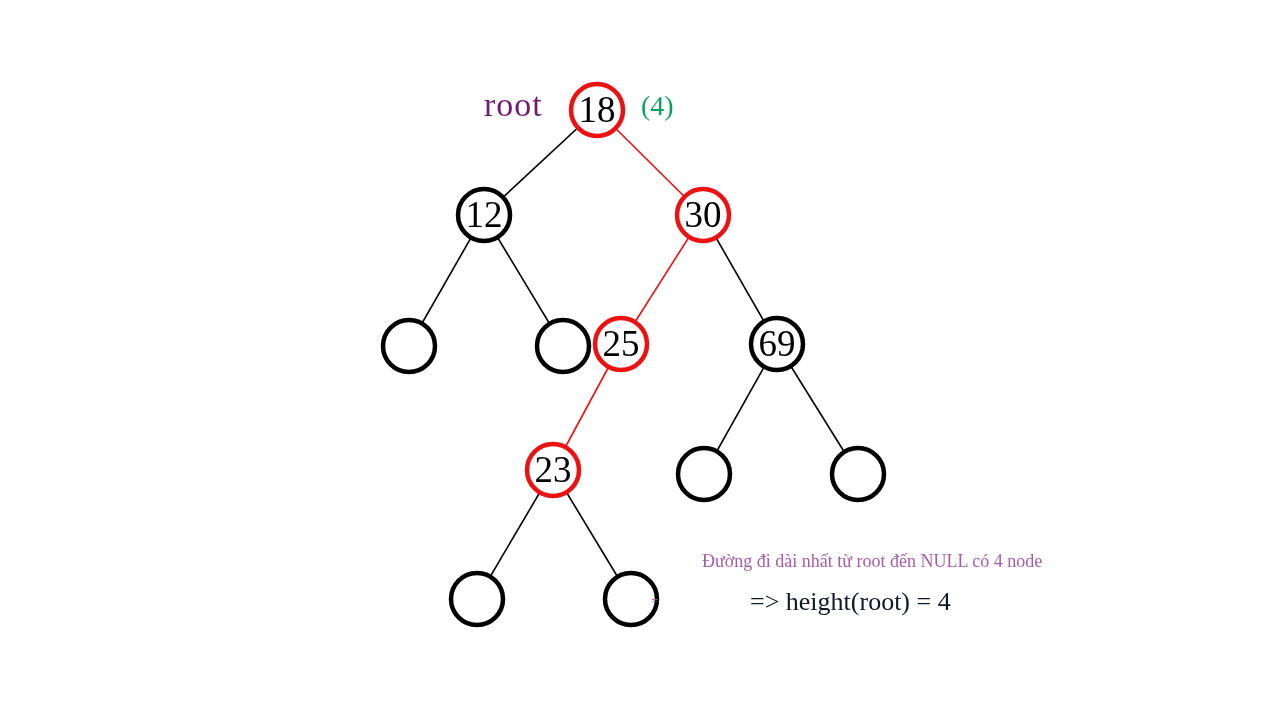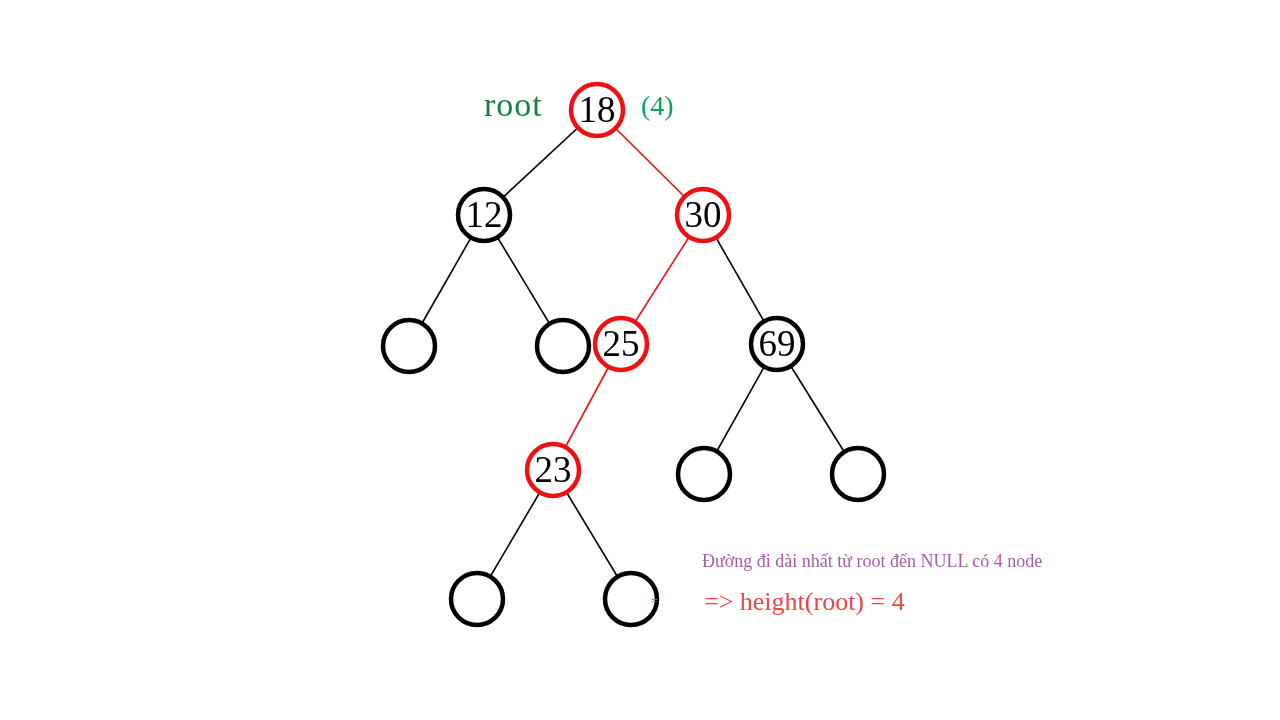--- a/index.html
+++ b/index.html
@@ -87,23 +87,23 @@
       <circle cx="777" cy="344" r="26" fill="#ffffff" stroke="#000000" stroke-width="4.5"></circle>
       <text x="777" y="356" text-anchor="middle" class="node-value">69</text>
       <circle cx="553" cy="470" r="26" fill="#ffffff" stroke="#ed1111" stroke-width="4.5"></circle>
       <text x="553" y="482" text-anchor="middle" class="node-value">23</text>
       <circle cx="704" cy="474" r="26" fill="#ffffff" stroke="#000000" stroke-width="4.5"></circle>
       <circle cx="858" cy="474" r="26" fill="#ffffff" stroke="#000000" stroke-width="4.5"></circle>
       <circle cx="477" cy="599" r="26" fill="#ffffff" stroke="#000000" stroke-width="4.5"></circle>
       <circle cx="631" cy="599" r="26" fill="#ffffff" stroke="#000000" stroke-width="4.5"></circle>
     </svg>
 
-  <div class="float-label root-label" style="color: #15803d;">root</div>
+  <div class="float-label root-label" style="color: #701a75;">root</div>
 
   <div class="float-label height-annotation" style="color: rgb(11, 164, 94);">(4)</div>
 
   <div class="float-label caption-line1" style="color: rgb(168, 91, 171);">Đường đi dài nhất từ root đến NULL có 4 node</div>
 
-  <div class="float-label caption-line2" style="color: #ef4444;">=&gt; height(root) = 4</div>
+  <div class="float-label caption-line2" style="color: #0f172a; margin-left: 46px;">=&gt; height(root) = 4</div>
 
   <div class="float-label stray-mark" style="color: rgb(168, 91, 171);">=</div>
 
 </div>
 
 </body></html>

